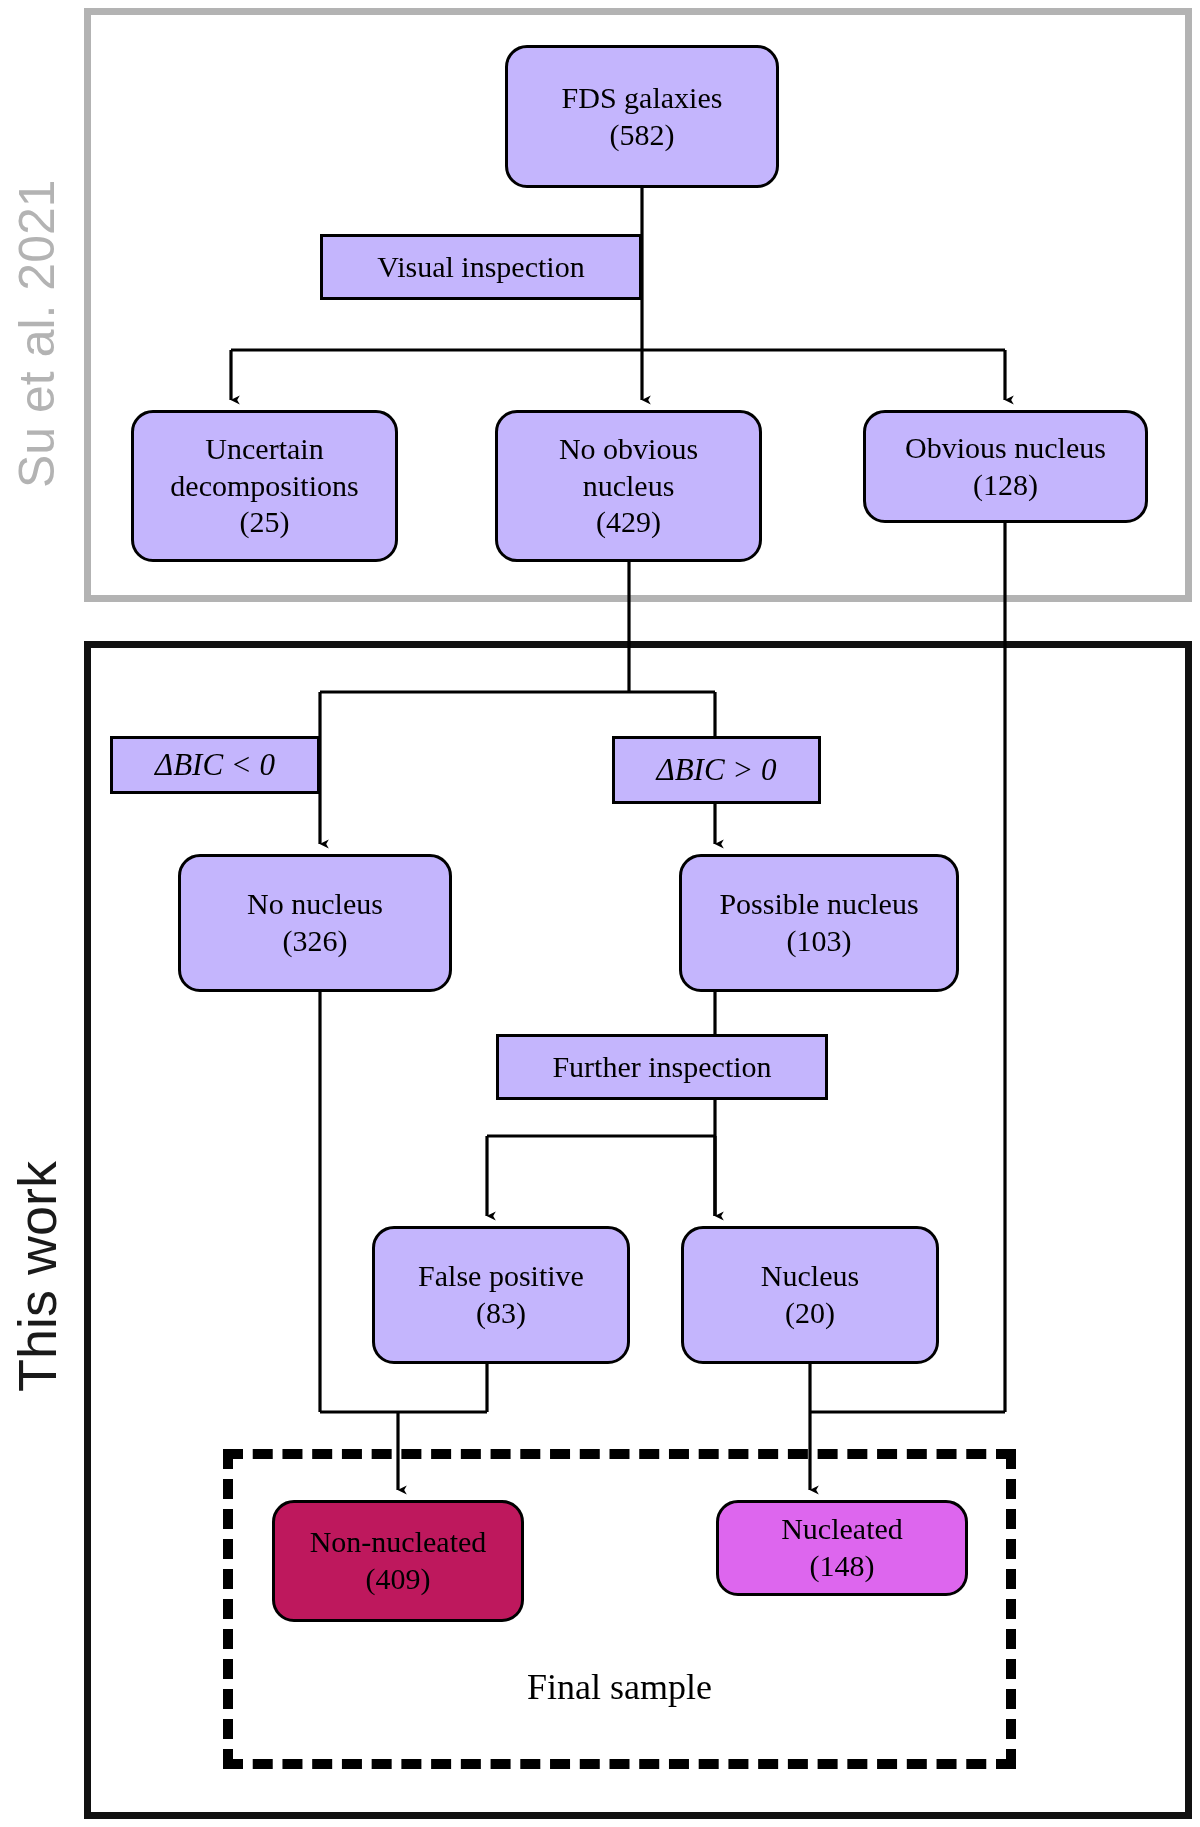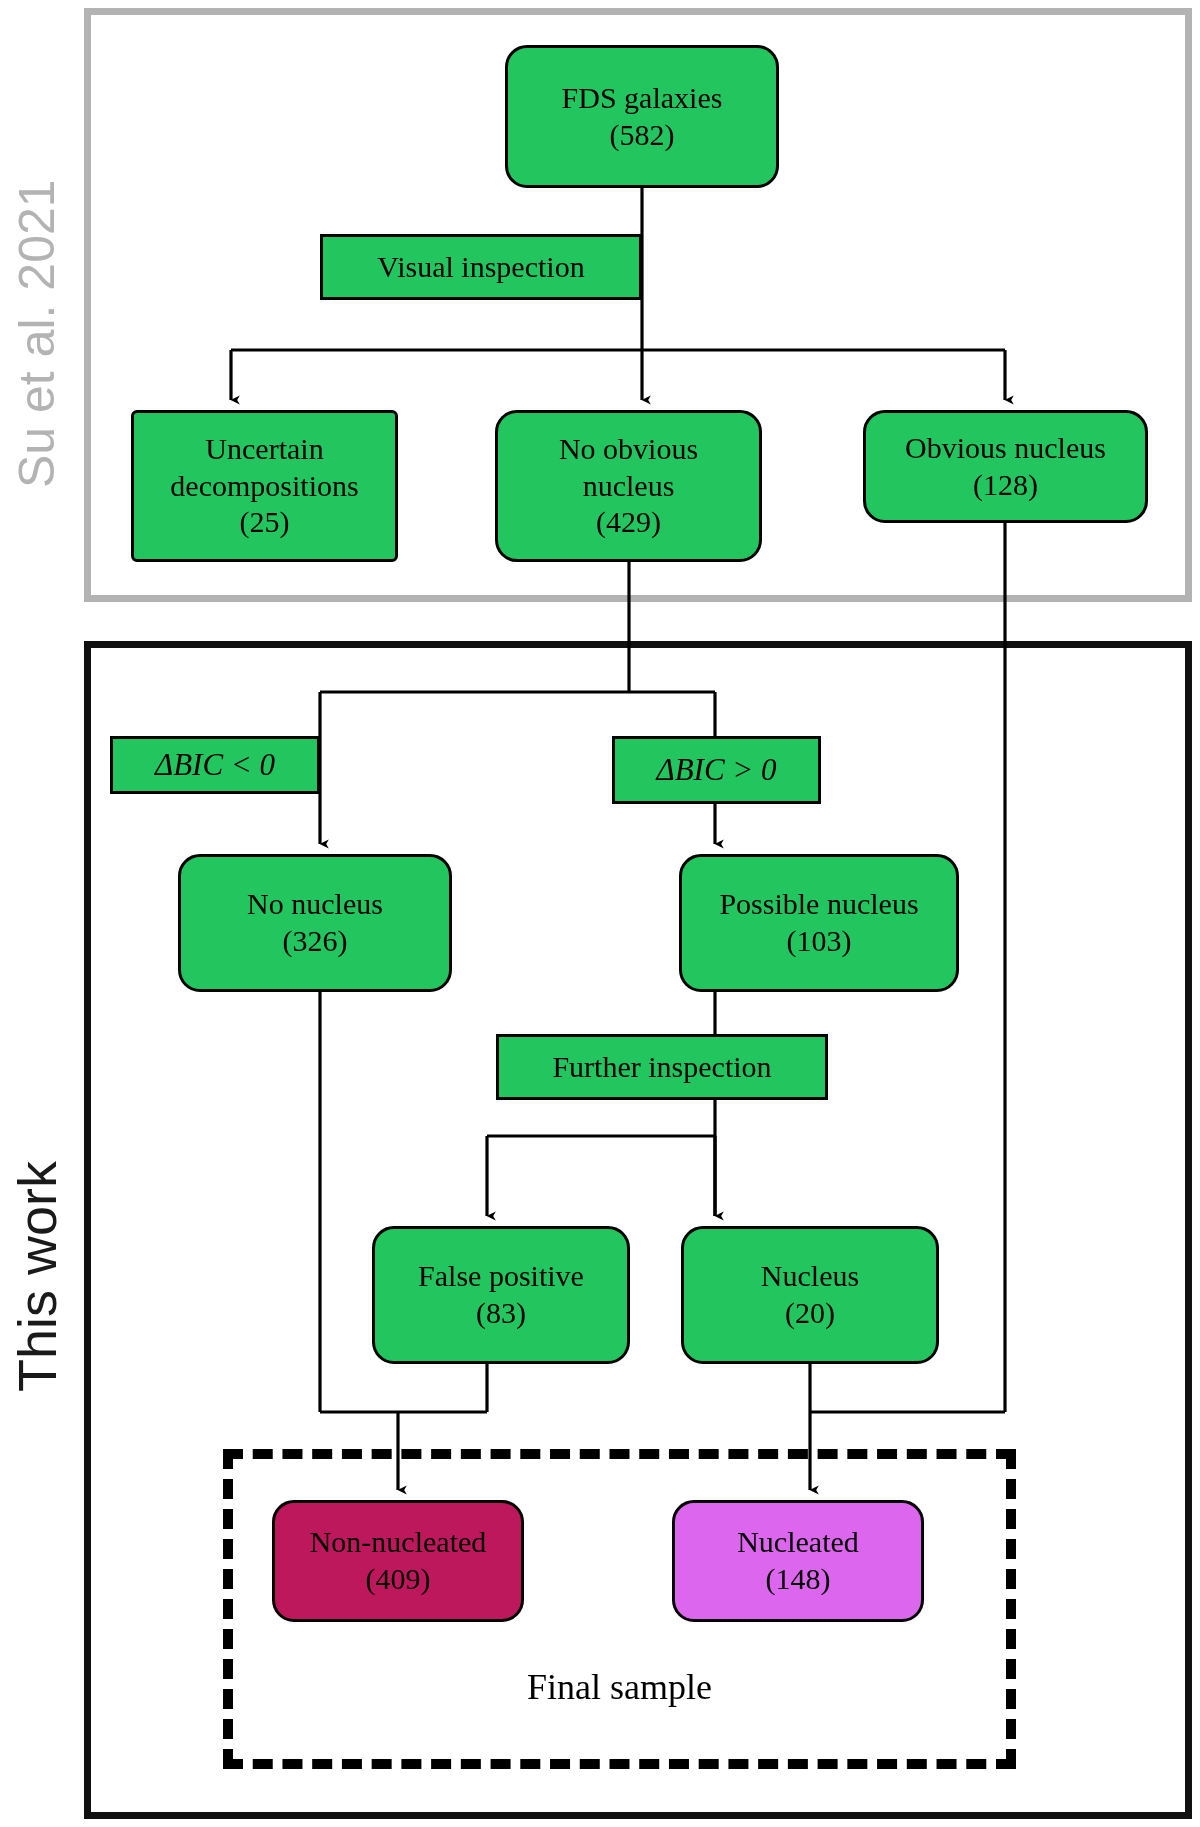--- a/index.html
+++ b/index.html
@@ -73,21 +73,21 @@
     height: 1827px;
     pointer-events: none;
   }
 
   
   .node {
     position: absolute;
     box-sizing: border-box;
     border: 3px solid #000000;
     border-radius: 22px;
-    background: #22c55e;
+    background: #c4b5fd;
     display: flex;
     flex-direction: column;
     align-items: center;
     justify-content: center;
     text-align: center;
     font-size: 30px;
     line-height: 1.22;
     color: #000000;
   }
   .node .ln { display: block; }
@@ -101,34 +101,34 @@
   .node.italicmath {
     font-style: italic;
     font-size: 31px;
   }
   .node.filled-green { background: #33cc33; }
   .node.filled-magenta { background: #dd66ee; }
 
   
   #node-fds          { left: 505px; top: 45px;   width: 274px; height: 143px; }
   #node-visual       { left: 320px; top: 234px;  width: 322px; height: 66px;  }
-  #node-uncertain    { left: 131px; top: 410px;  width: 267px; height: 152px; border-radius: 6px; }
+  #node-uncertain    { left: 131px; top: 410px;  width: 267px; height: 152px; }
   #node-noobvious    { left: 495px; top: 410px;  width: 267px; height: 152px; }
   #node-obvious      { left: 863px; top: 410px;  width: 285px; height: 113px; }
 
   #node-bic-lt       { left: 110px; top: 736px;  width: 210px; height: 58px;  }
   #node-bic-gt       { left: 612px; top: 736px;  width: 209px; height: 68px;  }
   #node-nonucleus    { left: 178px; top: 854px;  width: 274px; height: 138px; }
   #node-possible     { left: 679px; top: 854px;  width: 280px; height: 138px; }
   #node-further      { left: 496px; top: 1034px; width: 332px; height: 66px;  }
   #node-falsepos     { left: 356px; top: 1226px; width: 258px; height: 138px; margin-left: 16px; }
   #node-nucleus      { left: 681px; top: 1226px; width: 258px; height: 138px; }
 
   #node-nonnucleated { left: 272px; top: 1500px; width: 252px; height: 122px; }
-  #node-nucleated    { left: 672px; top: 1500px; width: 252px; height: 122px; }
+  #node-nucleated    { left: 716px; top: 1500px; width: 252px; height: 96px; }
 
   
   #final-box {
     position: absolute;
     box-sizing: border-box;
     left: 223px;
     top: 1449px;
     width: 793px;
     height: 320px;
     border: 10px dashed #000000;

